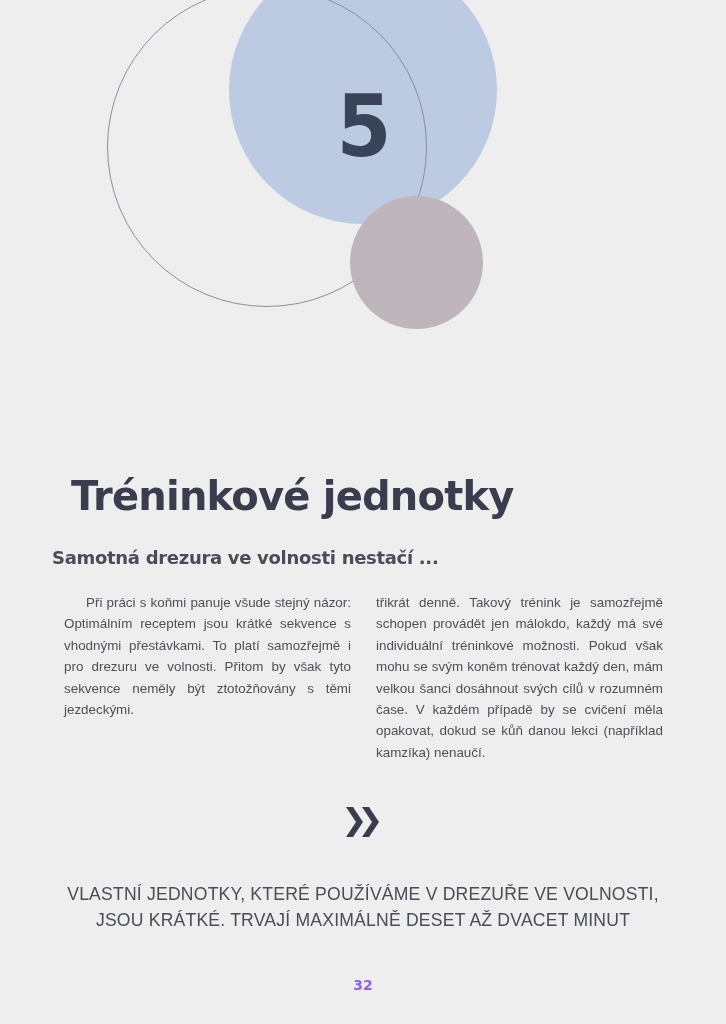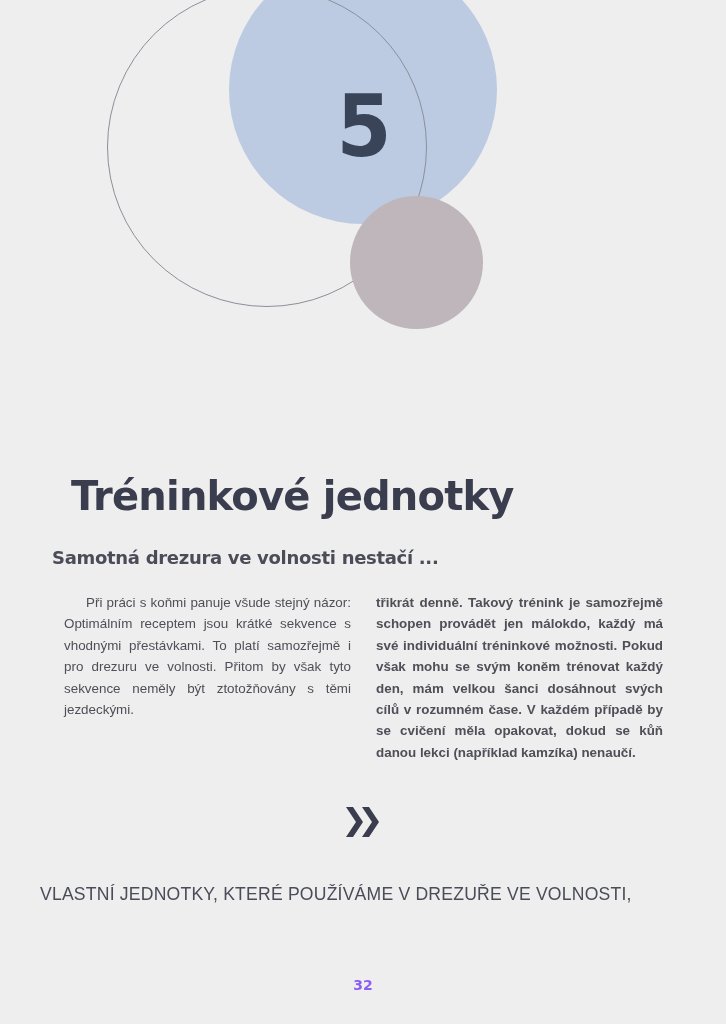--- a/index.html
+++ b/index.html
@@ -41,27 +41,27 @@
     letter-spacing: -0.3px;
   }
   .col {
     position: absolute; top: 592px; width: 287px;
     font-size: 13.4px; line-height: 21.4px; color: #4e4f57;
     text-align: justify; hyphens: manual;
   }
   #col-left { left: 64px; }
   #col-right { left: 376px; }
   .col p { margin: 0; text-indent: 22px; }
-  .col p.no-indent { text-indent: 0; font-weight: bold; }
+  .col p.no-indent { text-indent: 0; }
   #quote-icon {
     position: absolute; left: 344px; top: 804px; width: 38px; height: 36px;
   }
   #pull-quote {
     position: absolute; left: 40px; top: 882px; width: 646px; margin: 0;
-    text-align: left; text-transform: none;
+    text-align: center; text-transform: none;
     font-size: 17.6px; line-height: 25.5px; color: #4a4c57; letter-spacing: 0.2px;
   }
   #page-number {
     position: absolute; left: 333px; top: 975px; width: 60px; text-align: center;
     font-family: "DejaVu Sans", sans-serif; font-weight: bold;
     font-size: 14px; line-height: 20px; color: #8b5cf6;
   }
 </style>
 </head>
 <body>
@@ -81,16 +81,16 @@
   <p class="no-indent">třikrát denně. Takový trénink je samozřejmě schopen provádět jen málokdo, každý má své individuální tréninkové možnosti. Pokud však mohu se svým koněm trénovat každý den, mám velkou šanci dosáhnout svých cílů v rozumném čase. V každém případě by se cvičení měla opakovat, dokud se kůň danou lekci (například kamzíka) nenaučí.</p>
 </div>
 
 <svg id="quote-icon" viewBox="0 0 38 36">
   <path d="M2 3 L9 3 L19 18 L9 33 L2 33 L12 18 Z" fill="#3a3d4d"></path>
   <path d="M18 3 L25 3 L35 18 L25 33 L18 33 L28 18 Z" fill="#3a3d4d"></path>
 </svg>
 
 <p id="pull-quote">
   <span>VLASTNÍ JEDNOTKY, KTERÉ POUŽÍVÁME V DREZUŘE VE VOLNOSTI,</span><br>
-  <br>
+  <span>JSOU KRÁTKÉ. TRVAJÍ MAXIMÁLNĚ DESET AŽ DVACET MINUT</span><br>
 </p>
 
 <div id="page-number">32</div>
 
 </body></html>

